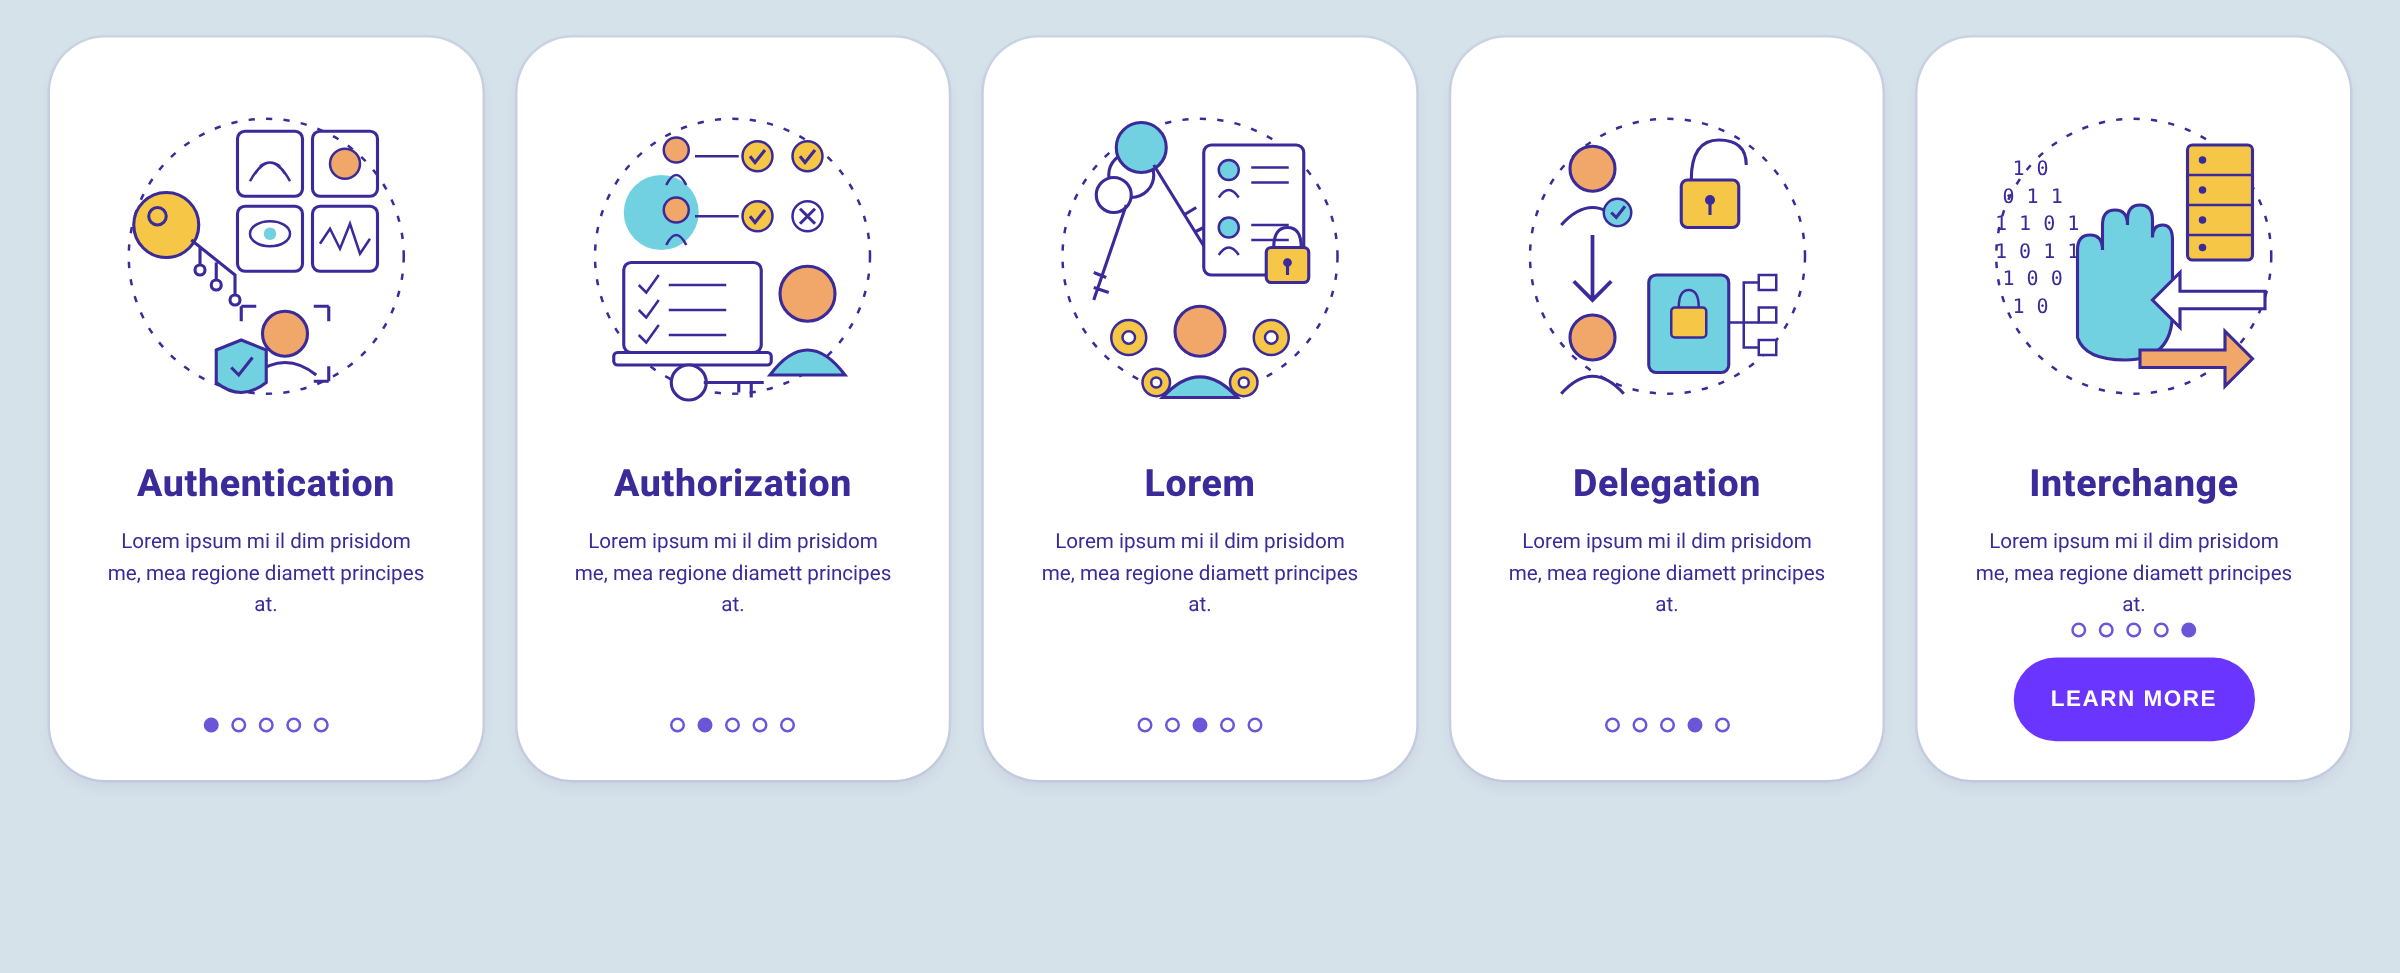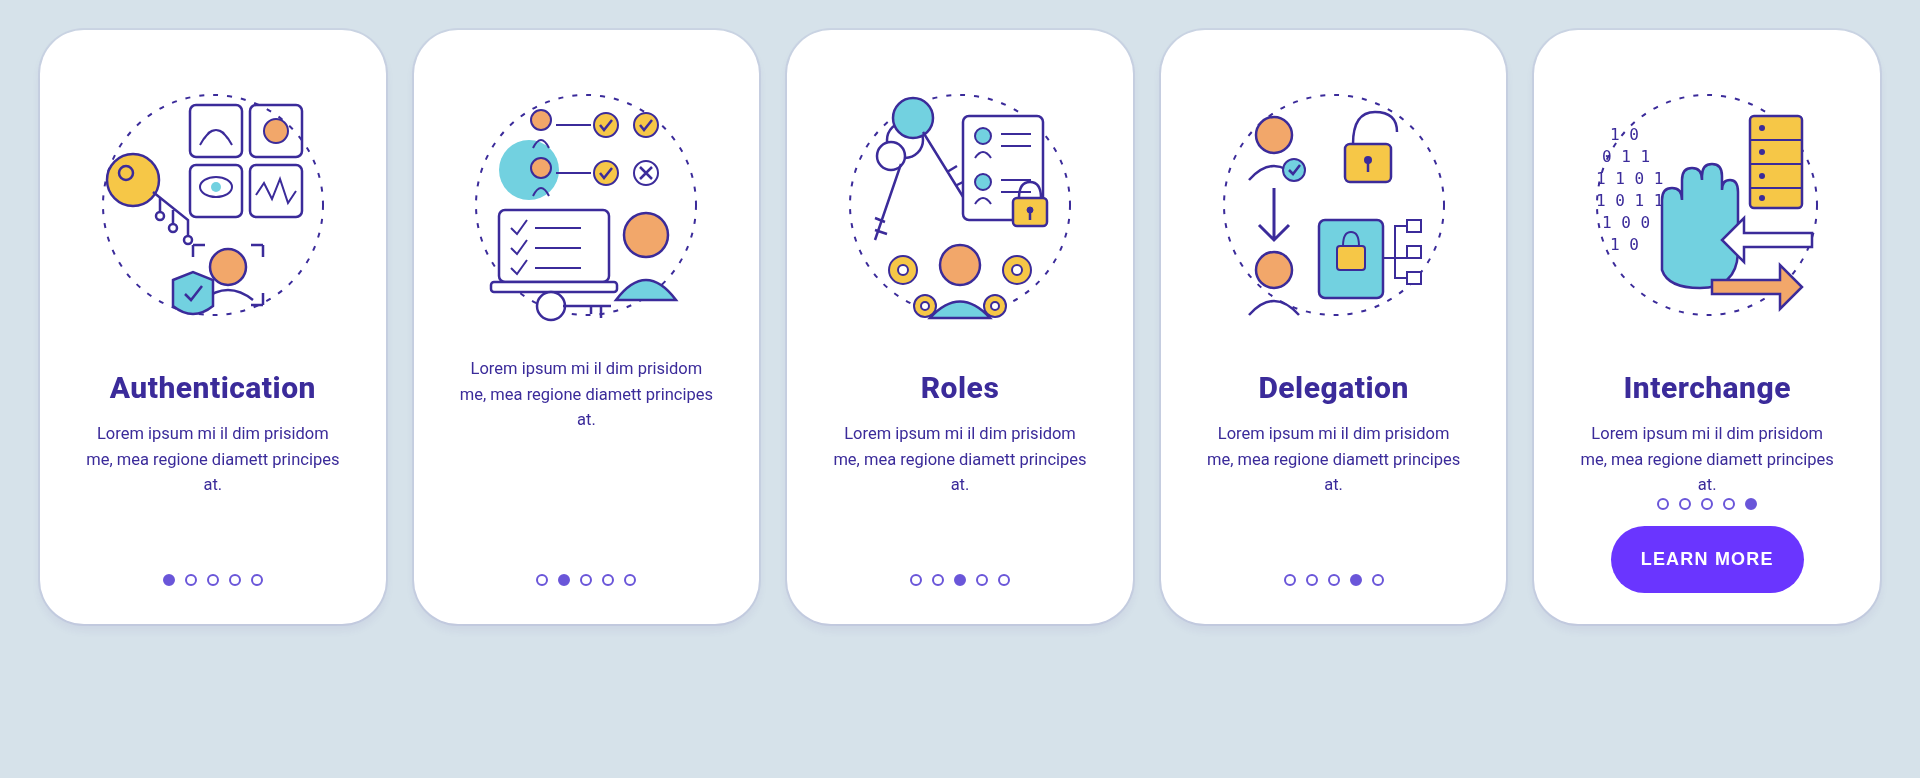--- a/index.html
+++ b/index.html
@@ -153,20 +153,21 @@
         <rect x="40" y="212" width="126" height="10" rx="3" class="fWhite sIndigo" stroke-width="2.5"></rect>
         <path d="M60 158 L66 164 L76 150 M84 158 L130 158 M60 178 L66 184 L76 170 M84 178 L130 178 M60 198 L66 204 L76 190 M84 198 L130 198" class="sNone sIndigo" stroke-width="2"></path>
 
         <circle cx="100" cy="236" r="14" class="fWhite sIndigo" stroke-width="2.5"></circle>
         <path d="M112 236 L160 236 M150 236 L150 248 M140 236 L140 244" class="sNone sIndigo" stroke-width="2.5"></path>
 
         <circle cx="195" cy="165" r="22" class="fPeach sIndigo" stroke-width="2.5"></circle>
         <path d="M165 230 Q195 190 225 230 Z" class="fTeal sIndigo" stroke-width="2.5"></path>
       </svg>
     </div>
+    <div class="title">Authorization</div>
     <div class="desc">Lorem ipsum mi il dim prisidom me, mea regione diamett principes at.</div>
     <div class="spacer"></div>
     <div class="dots">
       <span class="dot"></span>
       <span class="dot active"></span>
       <span class="dot"></span>
       <span class="dot"></span>
       <span class="dot"></span>
     </div>
   </div>
@@ -208,21 +209,21 @@
         <g transform="translate(100,236)">
             <circle r="11" class="fYellow sIndigo" stroke-width="2"></circle>
             <circle r="4" class="fWhite sIndigo" stroke-width="2"></circle>
           </g>
         <g transform="translate(170,236)">
             <circle r="11" class="fYellow sIndigo" stroke-width="2"></circle>
             <circle r="4" class="fWhite sIndigo" stroke-width="2"></circle>
           </g>
       </svg>
     </div>
-    <div class="title">Roles</div>
+    <div class="title">Lorem</div>
     <div class="desc">Lorem ipsum mi il dim prisidom me, mea regione diamett principes at.</div>
     <div class="spacer"></div>
     <div class="dots">
       <span class="dot"></span>
       <span class="dot"></span>
       <span class="dot active"></span>
       <span class="dot"></span>
       <span class="dot"></span>
     </div>
   </div>

